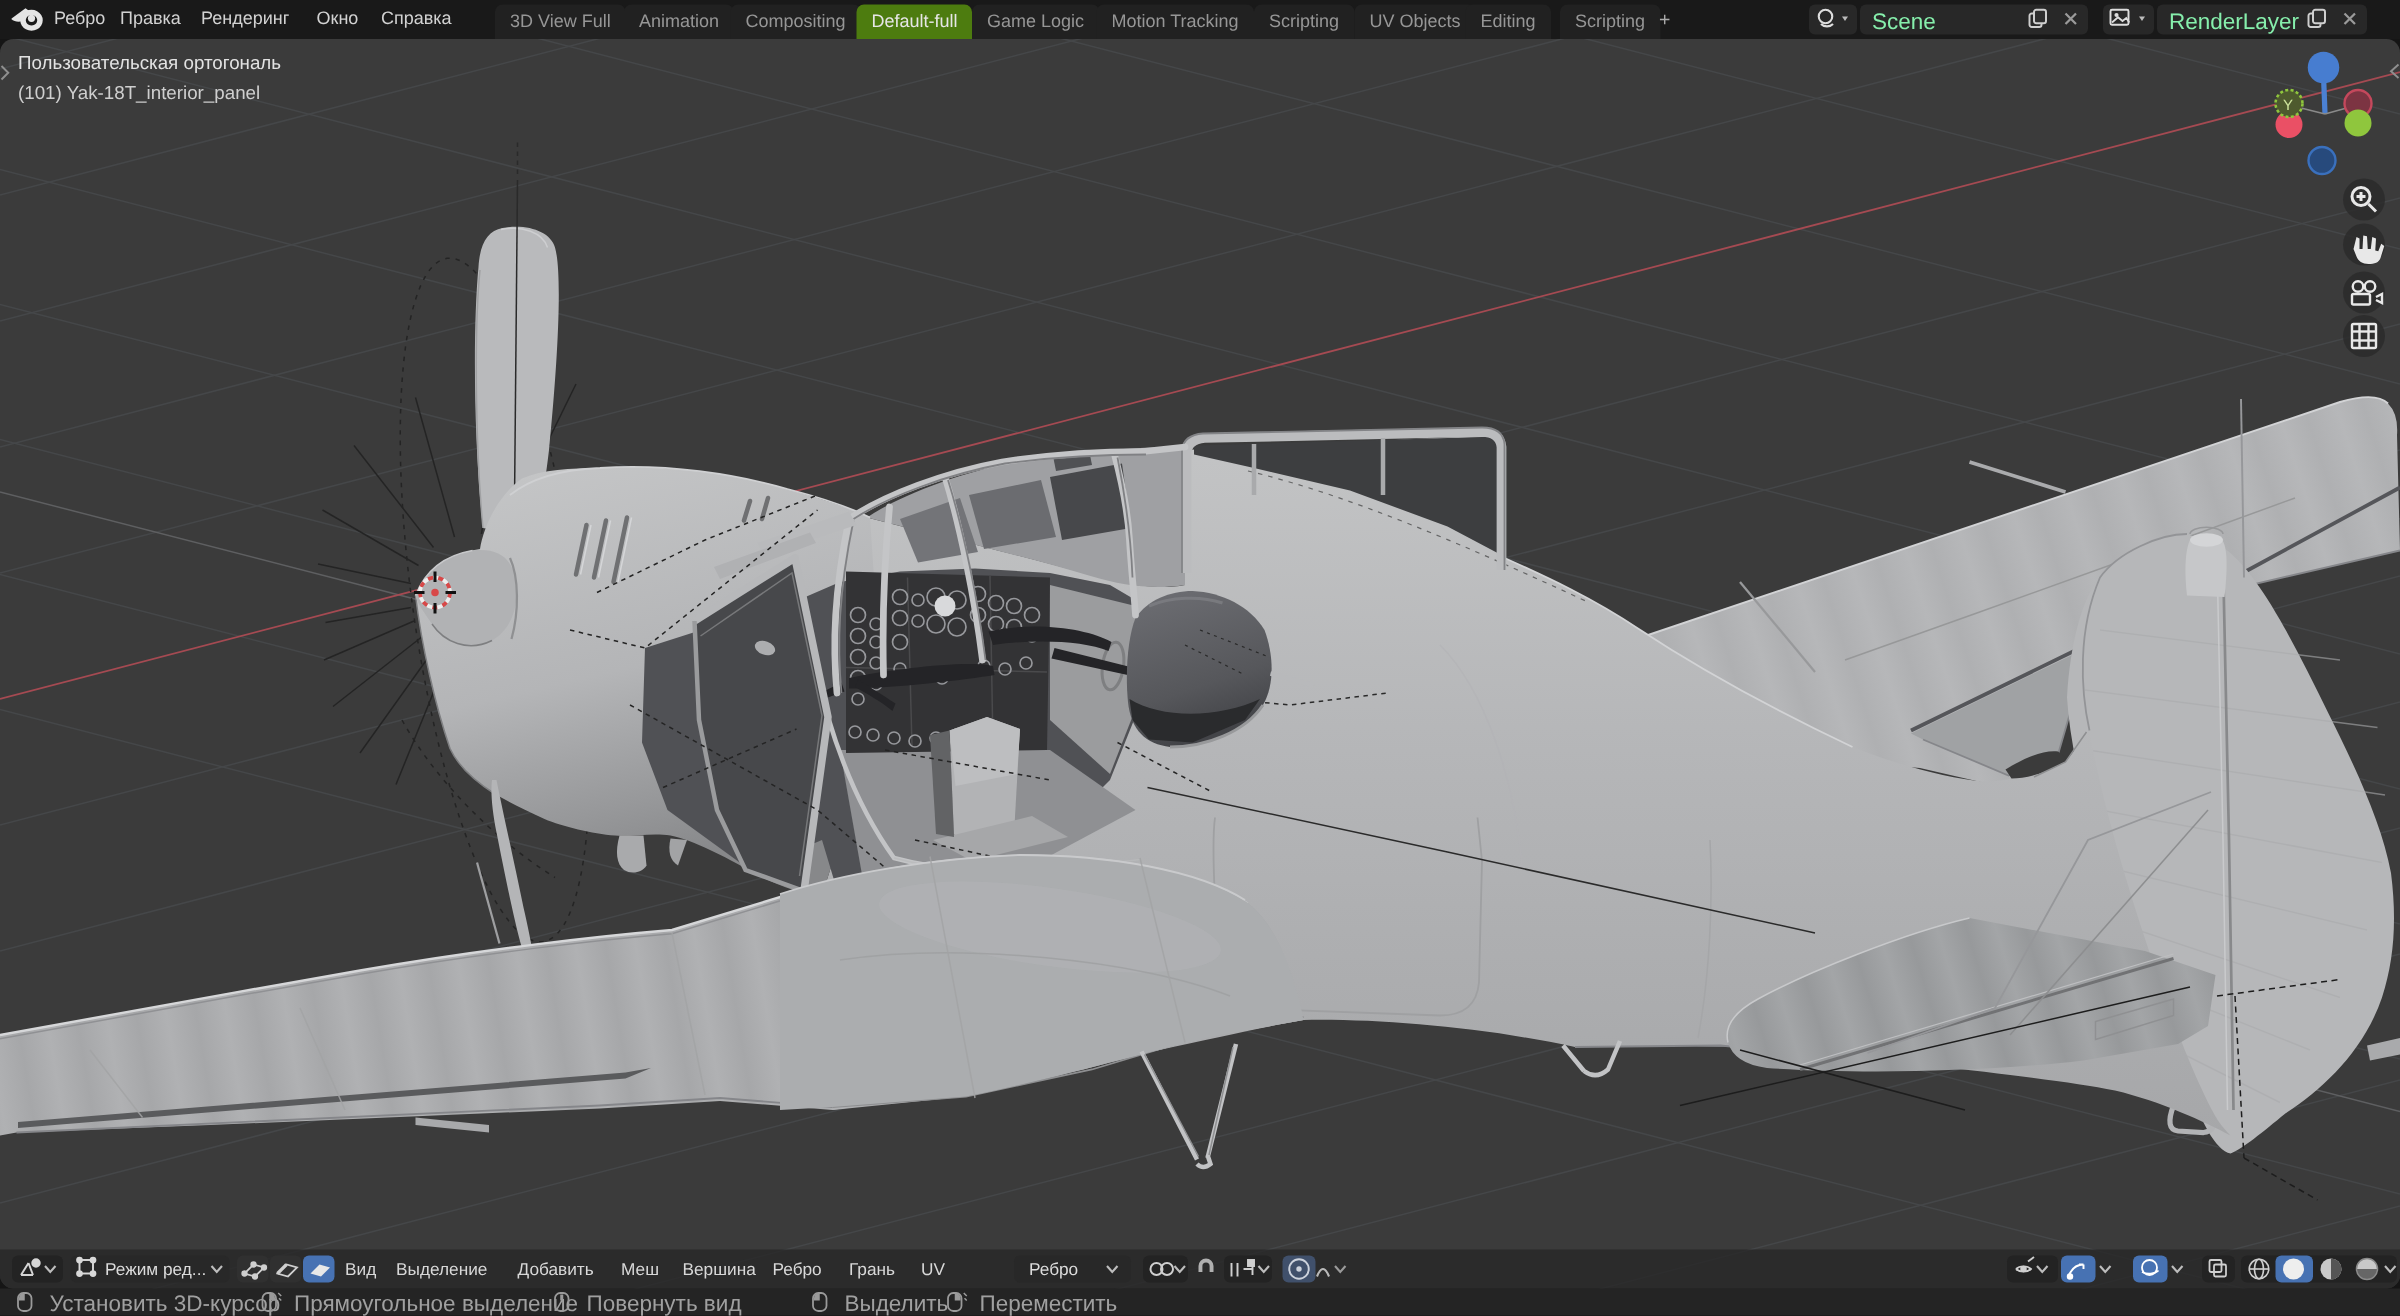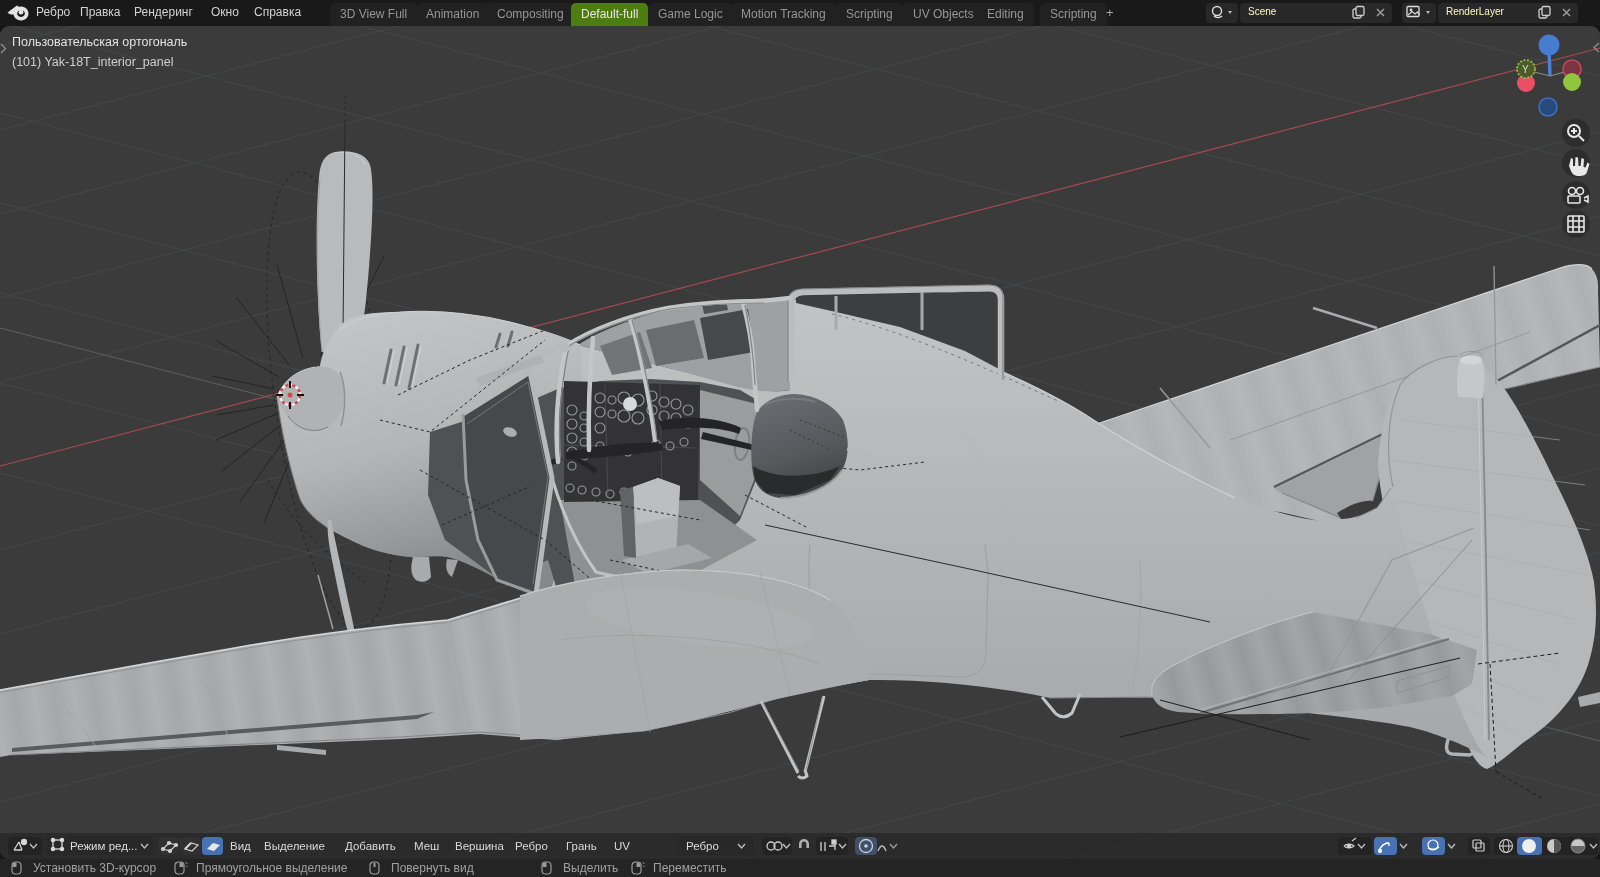--- a/index.html
+++ b/index.html
@@ -1,22 +1,22 @@
 <!DOCTYPE html>
 <html><head><meta charset="utf-8"><style>
 *{margin:0;padding:0;box-sizing:border-box}
 html,body{width:1600px;height:877px;overflow:hidden;background:#151515;font-family:"Liberation Sans",sans-serif}
 #top{position:absolute;left:0;top:0;width:1600px;height:26px;background:#191919;color:#d2d2d2;font-size:12px}
 #top .m{position:absolute;top:5px}
 .tab{position:absolute;top:3px;height:23px;line-height:23px;padding:0 10px;background:#212121;color:#969696;border-radius:5px 5px 0 0;font-size:12px}
 .tab.act{background:#4d7c0f;color:#e6e6e6}
 #vp{position:absolute;left:0;top:26px;width:1600px;height:833px;background:#3b3b3b;border-radius:9px;overflow:hidden}
-#status{position:absolute;left:0;top:859px;width:1600px;height:18px;background:#242424;color:#a0a0a0;font-size:12px}
+#status{position:absolute;left:0;top:859px;width:1600px;height:18px;background:#242424;color:#a0a0a0;font-size:15px}
 #status span{position:absolute;top:2px}
-.sel{position:absolute;top:3px;height:20px;background:#282828;border-radius:4px;color:#fef9c3;font-size:10px}
+.sel{position:absolute;top:3px;height:20px;background:#282828;border-radius:4px;color:#86efac;font-size:15px}
 </style></head><body>
 <div id="top">
     <svg style="position:absolute;left:7px;top:3px" width="24" height="20" viewBox="0 0 24 20">
 <path d="M14,3.5 a7.5,7 0 1 1 -0.01,0 Z M14,7 a3.8,3.5 0 1 0 0.01,0 Z" fill="#e4e4e4" fill-rule="evenodd"></path>
 <circle cx="14" cy="9.2" r="2.4" fill="#e4e4e4"></circle>
 <path d="M0.5,9.5 L10,2.5 L13.5,5 L6,10.5 Z" fill="#e4e4e4"></path>
 <path d="M0.5,9.7 C2.5,11.5 5.5,12 8,11 L6.2,8.3 Z" fill="#e4e4e4"></path>
     </svg>
     <span class="m" style="left:36px">Ребро</span>
     <span class="m" style="left:80px">Правка</span>

